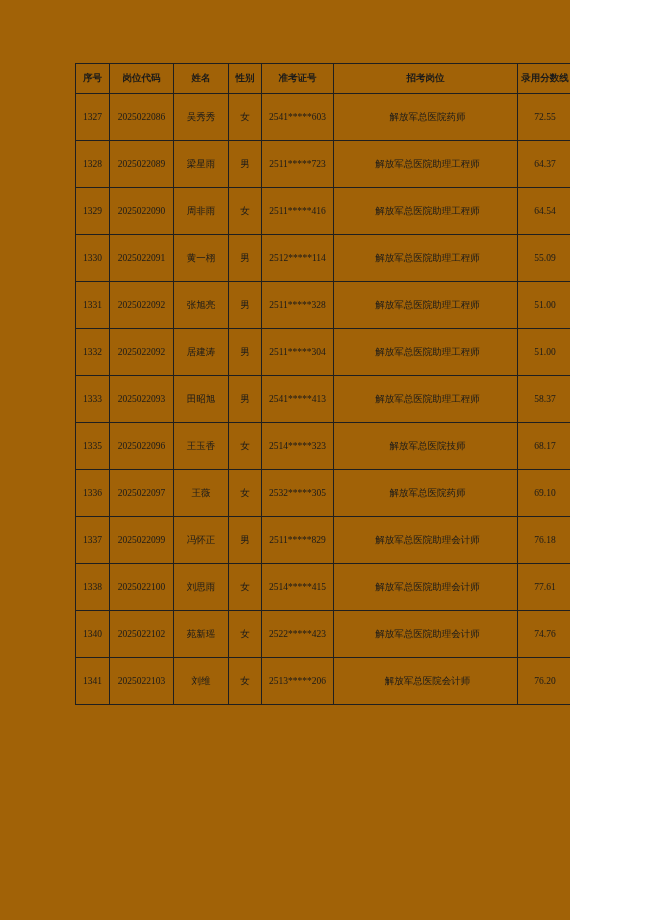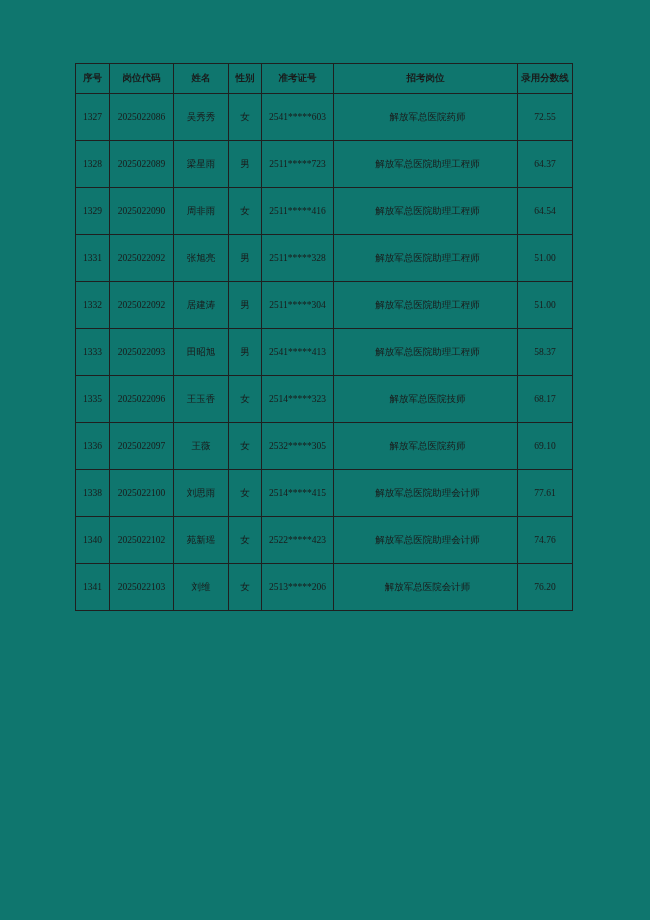--- a/index.html
+++ b/index.html
@@ -2,23 +2,23 @@
 <html><head>
 <meta charset="utf-8">
 <style>
   * { margin: 0; padding: 0; box-sizing: border-box; }
   html, body {
     background: #ffffff;
     font-family: "Liberation Serif", "DejaVu Serif", serif;
   }
   .page {
     position: relative;
-    width: 650px;
+    width: 570px;
     height: 920px;
-    background: #0f766e;
+    background: #a16207;
     overflow: hidden;
   }
   table.score-table {
     position: absolute;
     left: 75px;
     top: 63px;
     width: 497px;
     border-collapse: collapse;
     table-layout: fixed;
     color: #1a1a1a;
@@ -95,20 +95,29 @@
         <tr>
           <td>1329</td>
           <td>2025022090</td>
           <td>周非雨</td>
           <td>女</td>
           <td>2511*****416</td>
           <td class="col-job">解放军总医院助理工程师</td>
           <td>64.54</td>
         </tr>
         <tr>
+          <td>1330</td>
+          <td>2025022091</td>
+          <td>黄一栩</td>
+          <td>男</td>
+          <td>2512*****114</td>
+          <td class="col-job">解放军总医院助理工程师</td>
+          <td>55.09</td>
+        </tr>
+        <tr>
           <td>1331</td>
           <td>2025022092</td>
           <td>张旭亮</td>
           <td>男</td>
           <td>2511*****328</td>
           <td class="col-job">解放军总医院助理工程师</td>
           <td>51.00</td>
         </tr>
         <tr>
           <td>1332</td>
@@ -140,20 +149,29 @@
         <tr>
           <td>1336</td>
           <td>2025022097</td>
           <td>王薇</td>
           <td>女</td>
           <td>2532*****305</td>
           <td class="col-job">解放军总医院药师</td>
           <td>69.10</td>
         </tr>
         <tr>
+          <td>1337</td>
+          <td>2025022099</td>
+          <td>冯怀正</td>
+          <td>男</td>
+          <td>2511*****829</td>
+          <td class="col-job">解放军总医院助理会计师</td>
+          <td>76.18</td>
+        </tr>
+        <tr>
           <td>1338</td>
           <td>2025022100</td>
           <td>刘思雨</td>
           <td>女</td>
           <td>2514*****415</td>
           <td class="col-job">解放军总医院助理会计师</td>
           <td>77.61</td>
         </tr>
         <tr>
           <td>1340</td>

